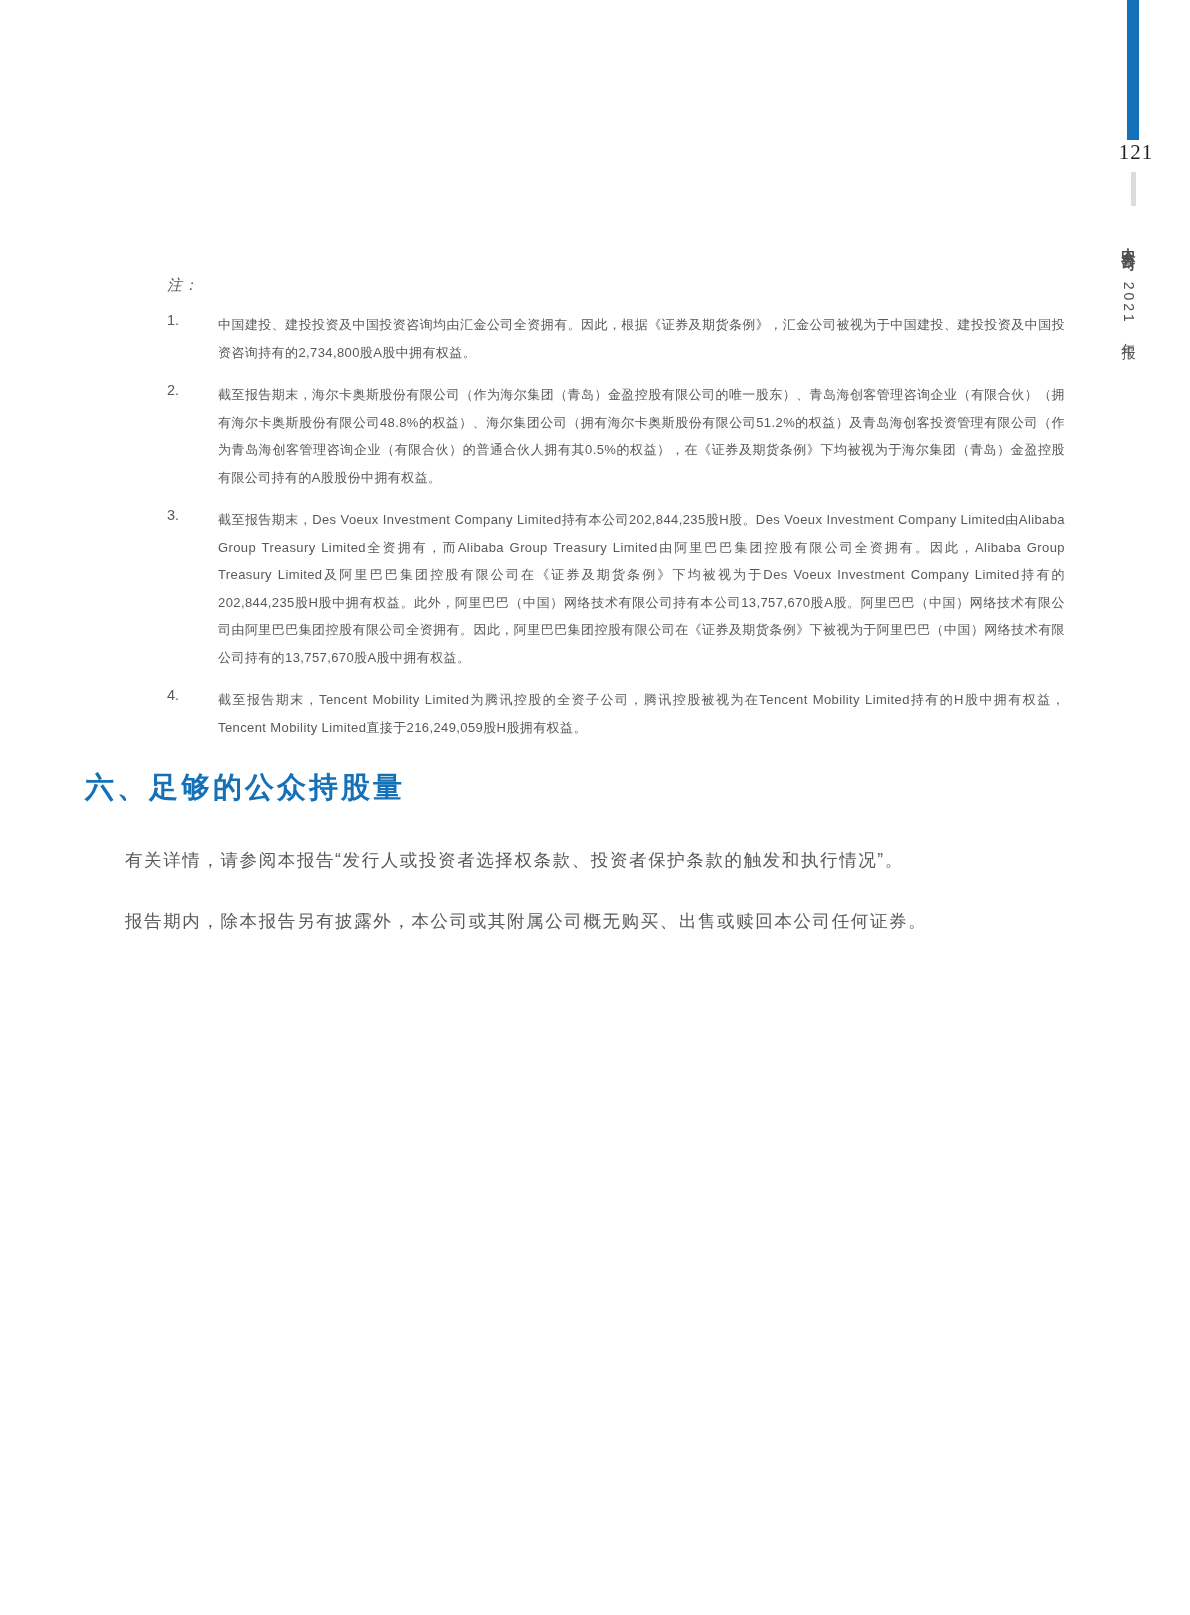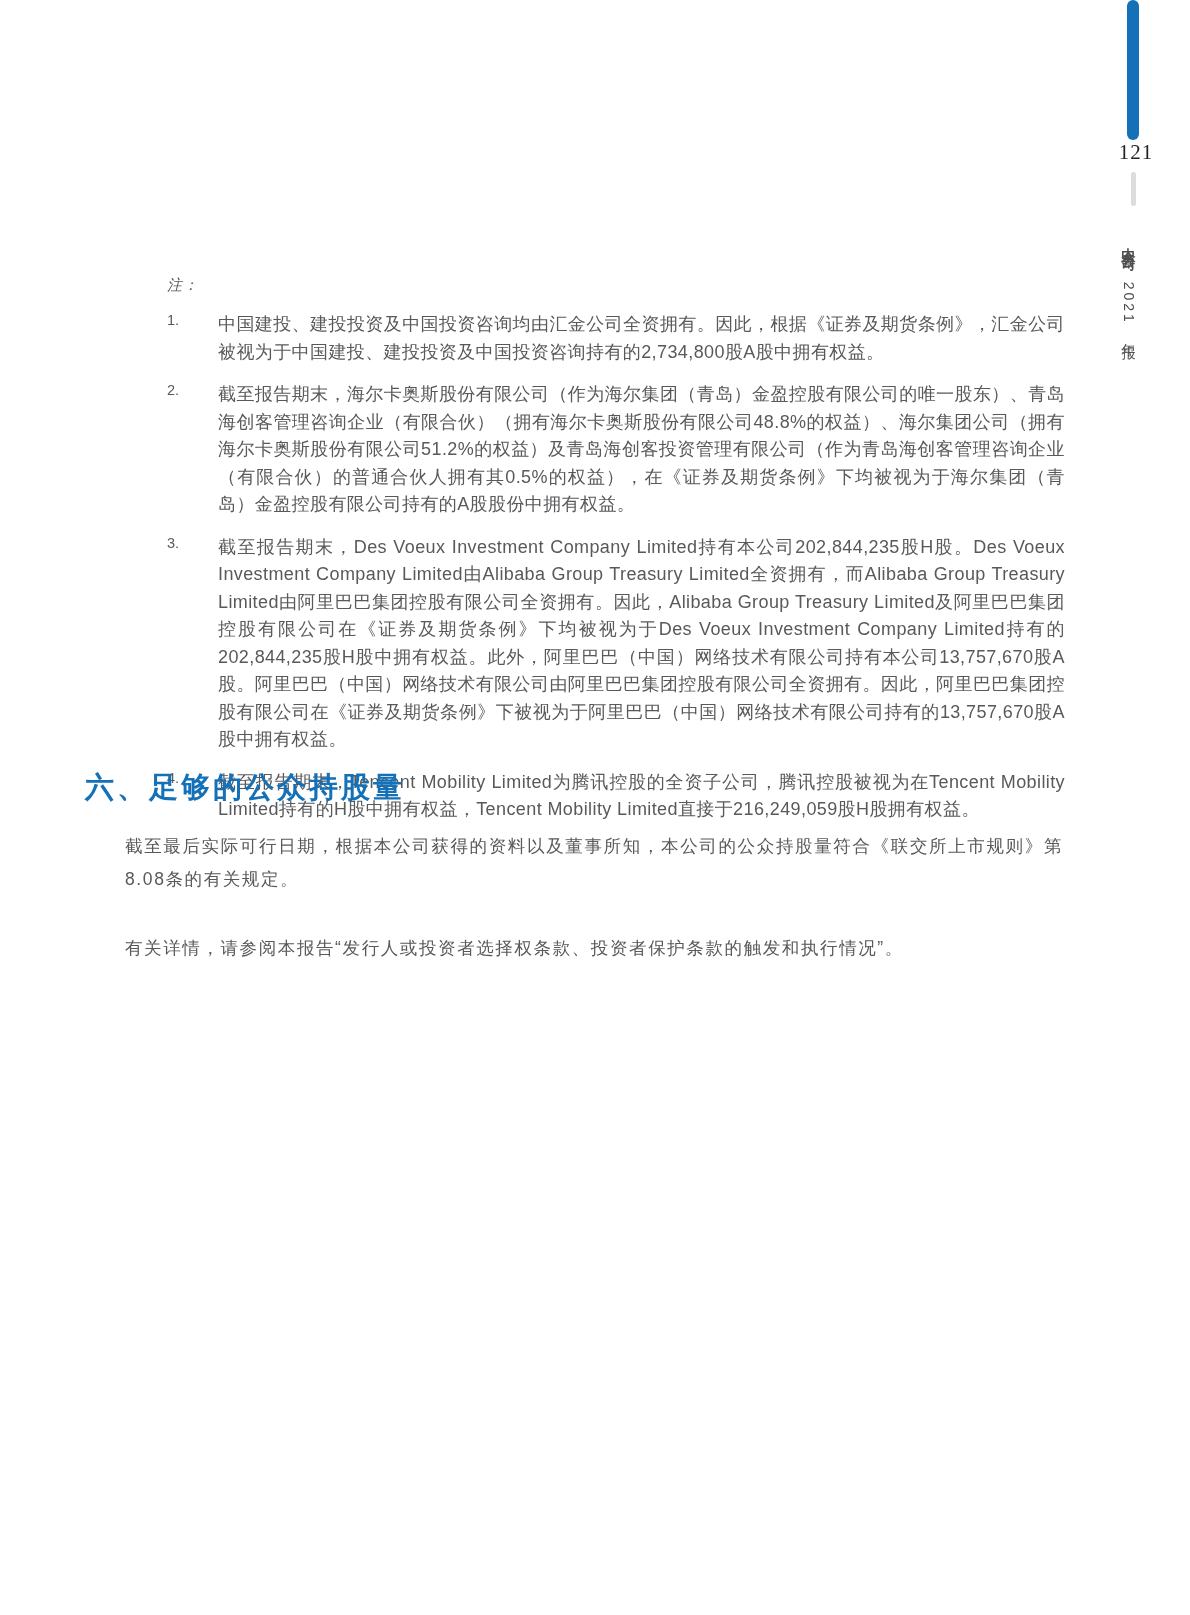--- a/index.html
+++ b/index.html
@@ -1,15 +1,15 @@
 <!DOCTYPE html>
 <html><head>
 <meta charset="utf-8">
 <style>
-  * { margin: 0; padding: 0; box-sizing: border-box; border-radius: 28px; }
+  * { margin: 0; padding: 0; box-sizing: border-box; }
   html, body { background: #ffffff; }
   body {
     font-family: "Liberation Sans", "DejaVu Sans", sans-serif;
     color: #58595b;
   }
   .page {
     position: relative;
     width: 1190px;
     height: 1615px;
     background: #ffffff;
@@ -70,21 +70,21 @@
   }
   .note-num {
     width: 51px;
     flex: 0 0 51px;
     font-size: 14.5px;
     color: #58595b;
     padding-top: 1px;
   }
   .note-text {
     flex: 1;
-    font-size: 18px;
+    font-size: 13px;
     line-height: 27.5px;
     text-align: justify;
     letter-spacing: 0.4px;
     color: #58595b;
   }
 
   
   .sections {
     position: absolute;
     left: 85px; top: 768px;
@@ -146,25 +146,25 @@
     <div class="note">
       <div class="note-num">4.</div>
       <div class="note-text">截至报告期末，Tencent Mobility Limited为腾讯控股的全资子公司，腾讯控股被视为在Tencent Mobility Limited持有的H股中拥有权益，Tencent Mobility Limited直接于216,249,059股H股拥有权益。</div>
     </div>
   </div>
 
   <div class="sections">
 
     <div class="section">
       <div class="section-heading">六、足够的公众持股量</div>
-      <div class="section-paragraph">截至最后实际可行日期，根据本公司获得的资料以及董事所知，本公司的公众持股量符合《联交所上市规则》第8.08条的有关规定。</div>
     </div>
 
     <div class="section">
       <div class="section-paragraph">有关详情，请参阅本报告“发行人或投资者选择权条款、投资者保护条款的触发和执行情况”。</div>
+      <div class="section-paragraph">报告期内，除本报告另有披露外，本公司或其附属公司概无购买、出售或赎回本公司任何证券。</div>
     </div>
 
     <div class="section">
     </div>
 
   </div>
 
 </div>
 
 </body></html>

